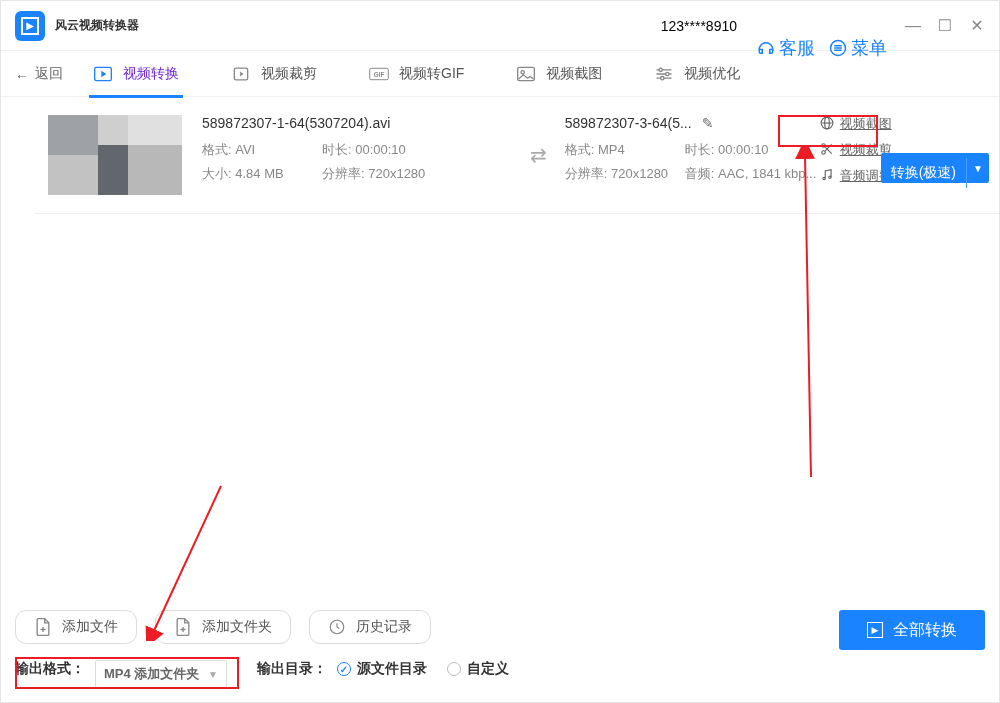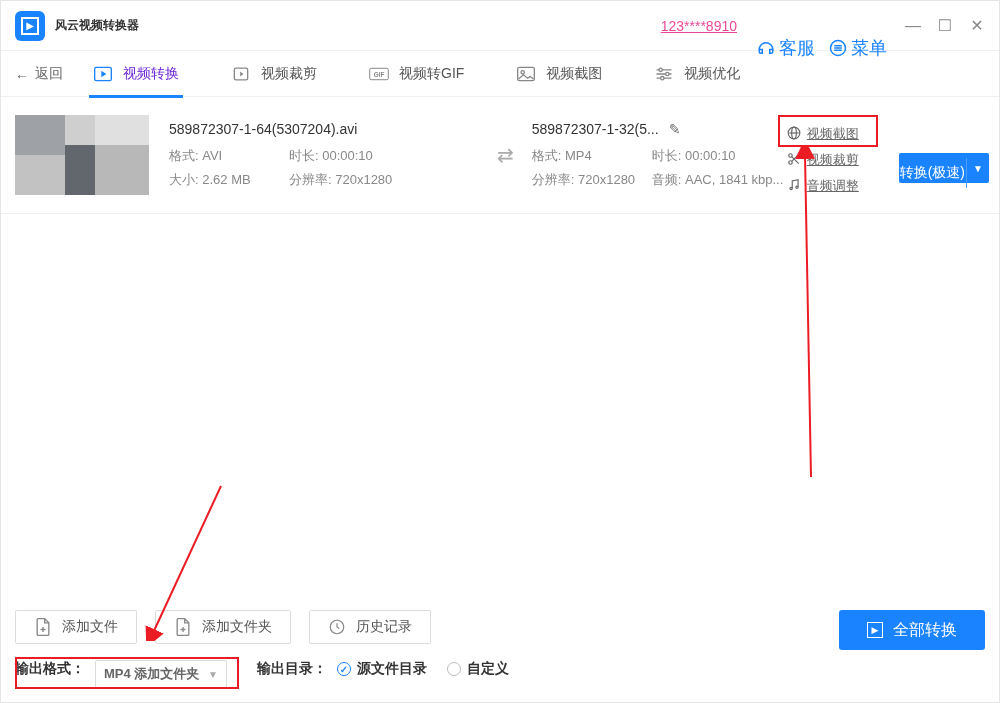--- a/index.html
+++ b/index.html
@@ -5,36 +5,36 @@
     * { margin: 0; padding: 0; box-sizing: border-box; font-family: "Microsoft YaHei", "SimSun", sans-serif; }
     body { width: 1000px; height: 703px; overflow: hidden; background: #fff; border: 1px solid #e5e5e5; position: relative; }
 
     
     .title-bar { height: 50px; display: flex; align-items: center; padding: 0 14px; border-bottom: 1px solid #f0f0f0; }
     .app-logo { width: 30px; height: 30px; background: #1a83ff; border-radius: 6px; display: flex; align-items: center; justify-content: center; margin-right: 10px; }
     .app-logo .inner { border: 2px solid #fff; width: 18px; height: 18px; display: flex; align-items: center; justify-content: center; }
     .app-logo .inner span { color: #fff; font-size: 10px; line-height: 1; }
     .app-title { font-size: 12px; color: #333; font-weight: bold; }
     .title-spacer { flex: 1; }
-    .phone { text-decoration: underline; color: #ec4899; font-size: 14px; margin-right: 20px; }
+    .phone { color: #000000; font-size: 14px; margin-right: 20px; }
     .hdr-item { display: inline-flex; align-items: center; gap: 4px; margin-right: 14px; color: #1a83ff; font-size: 18px; cursor: pointer; text-decoration: none; margin-top: 45px; }
     .hdr-item .ico { width: 18px; height: 18px; display: inline-flex; align-items: center; justify-content: center; }
     .win-controls { display: inline-flex; gap: 16px; margin-left: 4px; color: #888; }
     .win-btn { width: 16px; height: 16px; cursor: pointer; display: inline-flex; align-items: center; justify-content: center; font-size: 16px; line-height: 1; }
 
     
     .tabs { height: 46px; display: flex; align-items: center; border-bottom: 1px solid #f0f0f0; padding: 0 14px; }
     .back-btn { display: inline-flex; align-items: center; gap: 6px; color: #666; font-size: 14px; margin-right: 30px; cursor: pointer; }
     .tab { display: inline-flex; align-items: center; gap: 10px; color: #555; font-size: 14px; margin-right: 52px; height: 46px; cursor: pointer; position: relative; }
     .tab .tab-ico { width: 20px; height: 18px; display: inline-flex; align-items: center; justify-content: center; }
     .tab.active { color: #6d28d9; }
     .tab.active::after { content: ""; position: absolute; left: -4px; right: -4px; bottom: -1px; height: 3px; background: #1a83ff; }
 
     
-    .file-row { padding: 18px 14px; display: flex; align-items: flex-end; border-bottom: 1px solid #f0f0f0; }
+    .file-row { padding: 18px 14px; display: flex; align-items: flex-start; border-bottom: 1px solid #f0f0f0; margin-left: 33px; }
     .thumb { width: 134px; height: 80px; display: grid; grid-template-columns: 50px 30px 54px; grid-template-rows: 30px 10px 40px; }
     .thumb div:nth-child(1){ grid-column:1; grid-row:1/3; background:#9ea2a6; }
     .thumb div:nth-child(2){ grid-column:2; grid-row:1; background:#cfcfcf; }
     .thumb div:nth-child(3){ grid-column:3; grid-row:1; background:#e0e0e0; }
     .thumb div:nth-child(4){ grid-column:2; grid-row:2/4; background:#61676d; }
     .thumb div:nth-child(5){ grid-column:3; grid-row:2/4; background:#b8b8b8; }
     .thumb div:nth-child(6){ grid-column:1; grid-row:3; background:#c2c2c2; }
 
     .src-info { margin-left: 20px; width: 310px; }
     .fname { font-size: 14px; color: #333; margin-bottom: 10px; }
@@ -46,27 +46,27 @@
     .dst-hdr { display: flex; align-items: center; gap: 10px; margin-bottom: 10px; font-size: 14px; color: #333; }
     .pencil { cursor: pointer; color: #666; }
 
     .actions-col { width: 100px; display: flex; flex-direction: column; gap: 8px; font-size: 13px; }
     .action-link { display: inline-flex; align-items: center; gap: 6px; color: #666; text-decoration: underline; cursor: pointer; }
     .callout-box { position: absolute; border: 2px solid #ec1c24; pointer-events: none; }
     .callout-1 { top: 114px; left: 777px; width: 100px; height: 32px; }
     .callout-2 { top: 656px; left: 14px; width: 224px; height: 32px; }
 
     .convert-btn { position: absolute; top: 152px; right: 10px; height: 30px; background: #1a83ff; color: #fff; border-radius: 2px; display: flex; align-items: center; cursor: pointer; }
-    .convert-btn .lbl { padding: 0 1px; font-size: 14px; border-right: 1px solid #4aa0ff; height: 100%; display: flex; align-items: center; margin-top: 10px; }
+    .convert-btn .lbl { padding: 0 10px; font-size: 14px; border-right: 1px solid #4aa0ff; height: 100%; display: flex; align-items: center; margin-top: 10px; }
     .convert-btn .caret { width: 22px; display: flex; align-items: center; justify-content: center; font-size: 10px; }
 
     
     .bottom-area { position: absolute; left: 0; right: 0; bottom: 0; padding: 14px; }
     .btn-row { display: flex; align-items: center; gap: 18px; margin-bottom: 16px; }
-    .out-btn { height: 34px; padding: 0 18px; border: 1px solid #dcdcdc; display: inline-flex; align-items: center; gap: 10px; font-size: 14px; color: #555; border-radius: 2px; cursor: pointer; background: #fff; }
+    .out-btn { height: 34px; padding: 0 18px; border: 1px solid #dcdcdc; display: inline-flex; align-items: center; gap: 10px; font-size: 14px; color: #555; border-radius: 11px; cursor: pointer; background: #fff; }
     .out-btn .bico { width: 18px; height: 20px; display: inline-flex; align-items: center; justify-content: center; color: #888; }
     .convert-all { position: absolute; right: 14px; bottom: 52px; height: 40px; background: #1a83ff; color: #fff; display: inline-flex; align-items: center; gap: 10px; padding: 0 28px; border-radius: 3px; font-size: 16px; cursor: pointer; }
     .convert-all .pico { width: 16px; height: 16px; border: 1.5px solid #fff; display: inline-flex; align-items: center; justify-content: center; font-size: 9px; }
 
     .fmt-row { display: flex; align-items: flex-start; gap: 10px; font-size: 14px; color: #333; font-weight: bold; }
     .fmt-select { height: 28px; width: 132px; border: 1px solid #dcdcdc; display: inline-flex; align-items: center; justify-content: space-between; padding: 0 8px; color: #666; border-radius: 2px; cursor: pointer; font-size: 13px; background: #fff; }
     .radio { width: 14px; height: 14px; border-radius: 50%; display: inline-flex; align-items: center; justify-content: center; border: 1.5px solid #1a83ff; margin-right: 4px; }
     .radio.checked::after { content: "✓"; color: #1a83ff; font-size: 10px; font-weight: bold; }
     .radio.empty { border-color: #bbb; }
     .radio-wrap { display: inline-flex; align-items: center; gap: 2px; margin-right: 10px; cursor: pointer; }
@@ -179,30 +179,30 @@
       <div></div>
   </div>
 
   <div class="src-info">
     <div class="fname">589872307-1-64(5307204).avi</div>
     <div class="meta-row">
       <span>格式: AVI</span>
       <span>时长: 00:00:10</span>
     </div>
     <div class="meta-row">
-      <span>大小: 2.62 MB</span>
+      <span>大小: 4.84 MB</span>
       <span>分辨率: 720x1280</span>
     </div>
   </div>
 
   <div class="shuffle">⇄</div>
 
   <div class="dst-info">
     <div class="dst-hdr">
-      <span>589872307-1-32(5...</span>
+      <span>589872307-3-64(5...</span>
       <span class="pencil">✎</span>
     </div>
     <div class="meta-row">
       <span>格式: MP4</span>
       <span>时长: 00:00:10</span>
     </div>
     <div class="meta-row">
       <span>分辨率: 720x1280</span>
       <span>音频: AAC, 1841 kbp...</span>
     </div>

